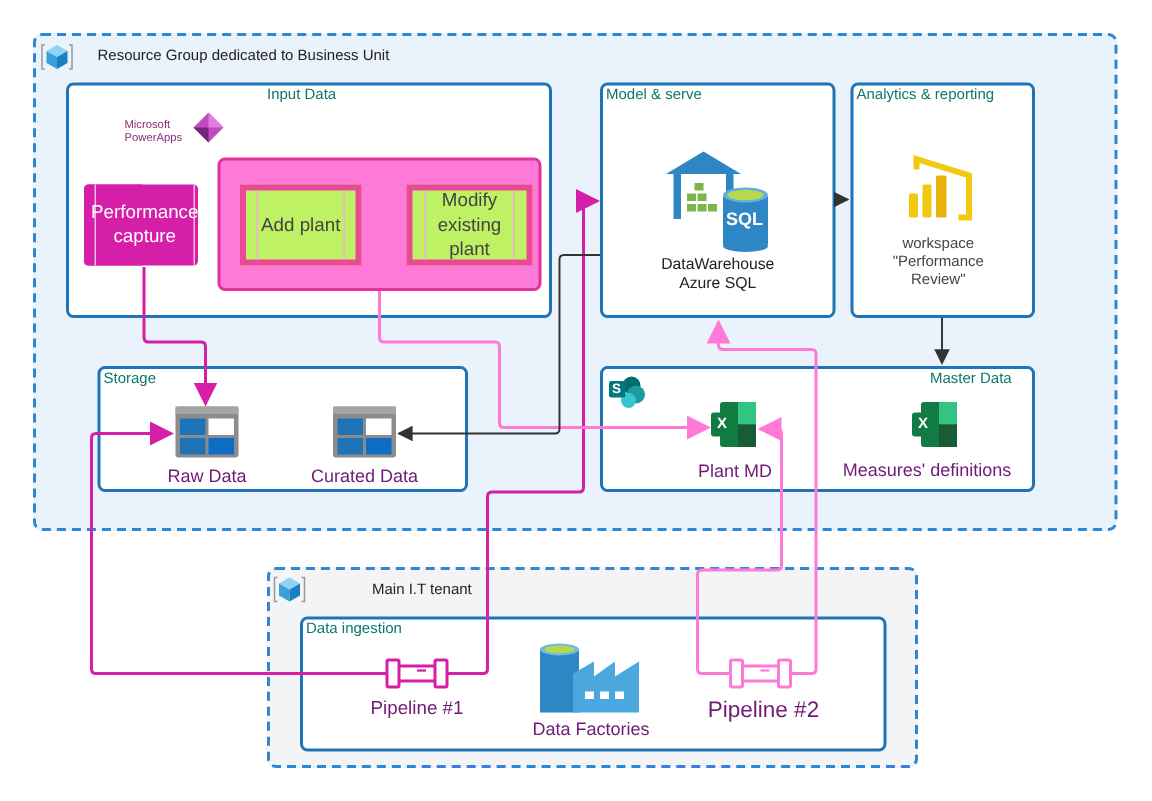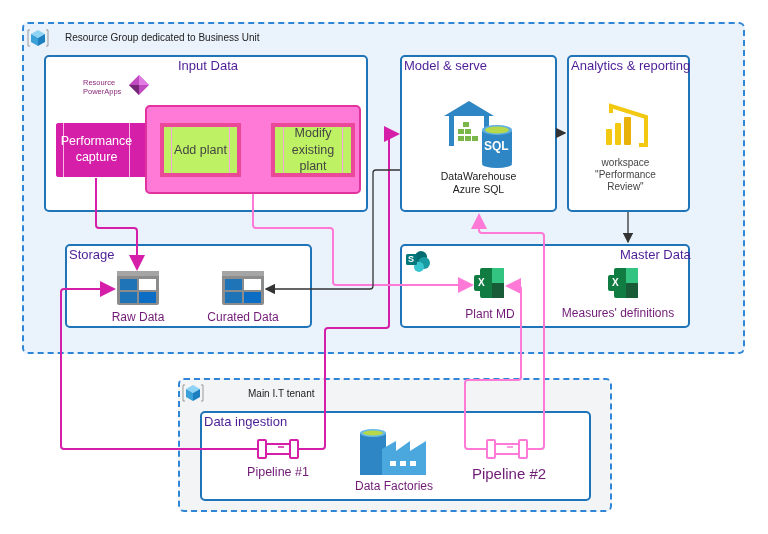--- a/index.html
+++ b/index.html
@@ -1,21 +1,21 @@
 <!DOCTYPE html>
 <html><head>
 <meta charset="utf-8">
 <style>
   html, body { margin:0; padding:0; background:#ffffff; }
   body { width:768px; height:534px; position:relative; overflow:hidden; font-family:"Liberation Sans", sans-serif; color:#333; }
   .abs { position:absolute; }
   .rg { left:22px; top:22px; width:723px; height:332px; border:2px dashed #2f86d6; border-radius:6px; background:#eaf2fc; box-sizing:border-box; }
   .tenant { left:178px; top:378px; width:434px; height:134px; border:2px dashed #2f86d6; border-radius:6px; background:#f2f4f6; box-sizing:border-box; }
   .panel { border:2px solid #1f74b8; border-radius:5px; background:#ffffff; box-sizing:border-box; }
-  .ptitle { font-size:13px; color:#4c1d95; position:absolute; white-space:nowrap; }
+  .ptitle { font-size:10px; color:#0f766e; position:absolute; white-space:nowrap; }
   .small { font-size:10px; color:#222; }
   .label { font-size:12px; color:#701a75; text-align:center; position:absolute; white-space:nowrap; }
   .pinkbox { background:#ff7ad6; border:2px solid #e0339e; border-radius:5px; box-sizing:border-box; }
   .subproc { background:#bef264; border:4px solid #ec4899; box-sizing:border-box; display:flex; align-items:center; justify-content:center; text-align:center; font-size:12.5px; color:#444; line-height:1.35; }
   .subproc .bar { position:absolute; top:0; bottom:0; width:1px; background:#f5a6dd; }
   svg { position:absolute; left:0; top:0; overflow:visible; }
 </style>
 </head>
 <body>
 
@@ -27,33 +27,33 @@
       <polygon points="11,3 18,7 11,11 4,7" fill="#8fd3f4"></polygon>
       <polygon points="4,7 11,11 11,19 4,15" fill="#3aa0d8"></polygon>
       <polygon points="18,7 11,11 11,19 18,15" fill="#1e7fc0"></polygon>
     </svg>
 </div>
 <div class="abs small" style="left:65px;top:32px;">Resource Group dedicated to Business Unit</div>
 
 <div class="abs panel" style="left:44px;top:55px;width:324px;height:157px;"></div>
 <div class="ptitle" style="left:178px;top:58px;">Input Data</div>
 <div class="abs" style="left:83px;top:78px;font-size:7.5px;color:#8a2a7a;line-height:9px;">
-  <div>Resource</div>
+  <div>Microsoft</div>
   <div>PowerApps</div>
 </div>
 <div class="abs" style="left:128px;top:74px;width:22px;height:22px;">
   <svg width="22" height="22" viewBox="0 0 22 22">
       <polygon points="11,1 21,11 11,21 1,11" fill="#c04bc1"></polygon>
       <polygon points="11,1 21,11 11,11" fill="#e27ce3"></polygon>
       <polygon points="1,11 11,11 11,21" fill="#742774"></polygon>
     </svg>
 </div>
 
 <div class="abs" style="left:56px;top:123px;width:41px;height:54px;background:#d61fa8;border-radius:3px;"></div>
-<div class="abs" style="left:56px;top:123px;width:103px;height:54px;background:#d61fa8;border-radius:3px;">
+<div class="abs" style="left:56px;top:123px;width:76px;height:54px;background:#d61fa8;border-radius:3px;">
   <div class="abs" style="left:7px;top:0;width:1px;height:54px;background:#f7b6e4;"></div>
   <div class="abs" style="left:73px;top:0;width:1px;height:54px;background:#f7b6e4;"></div>
   <div class="abs" style="left:0;top:10px;width:81px;text-align:center;color:#fff;font-size:12.5px;line-height:16px;">Performance capture</div>
 </div>
 
 <div class="abs pinkbox" style="left:145px;top:105px;width:216px;height:89px;"></div>
 <div class="abs subproc" style="left:160px;top:123px;width:81px;height:54px;">
   <span class="bar" style="left:7px;"></span>
     <span class="bar" style="right:7px;"></span>
   <span>Add plant</span>

